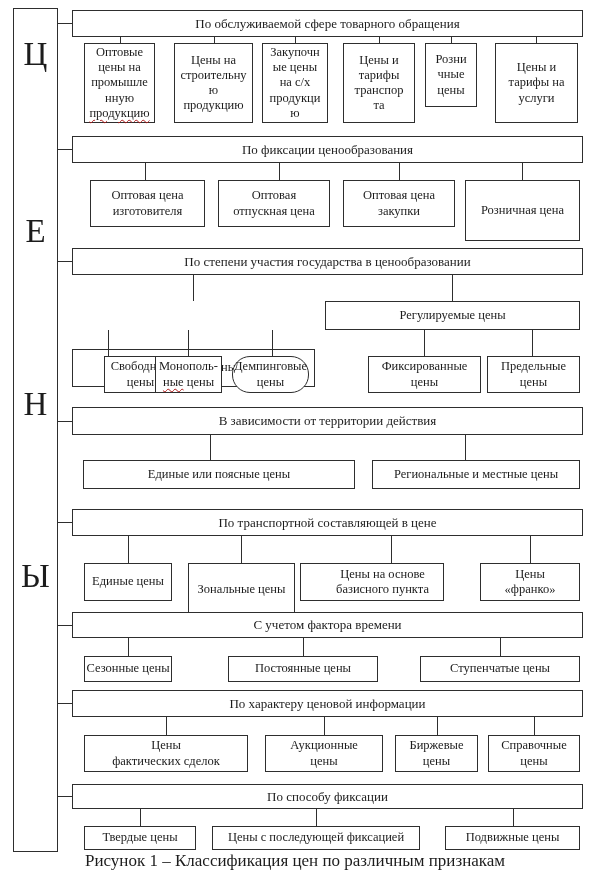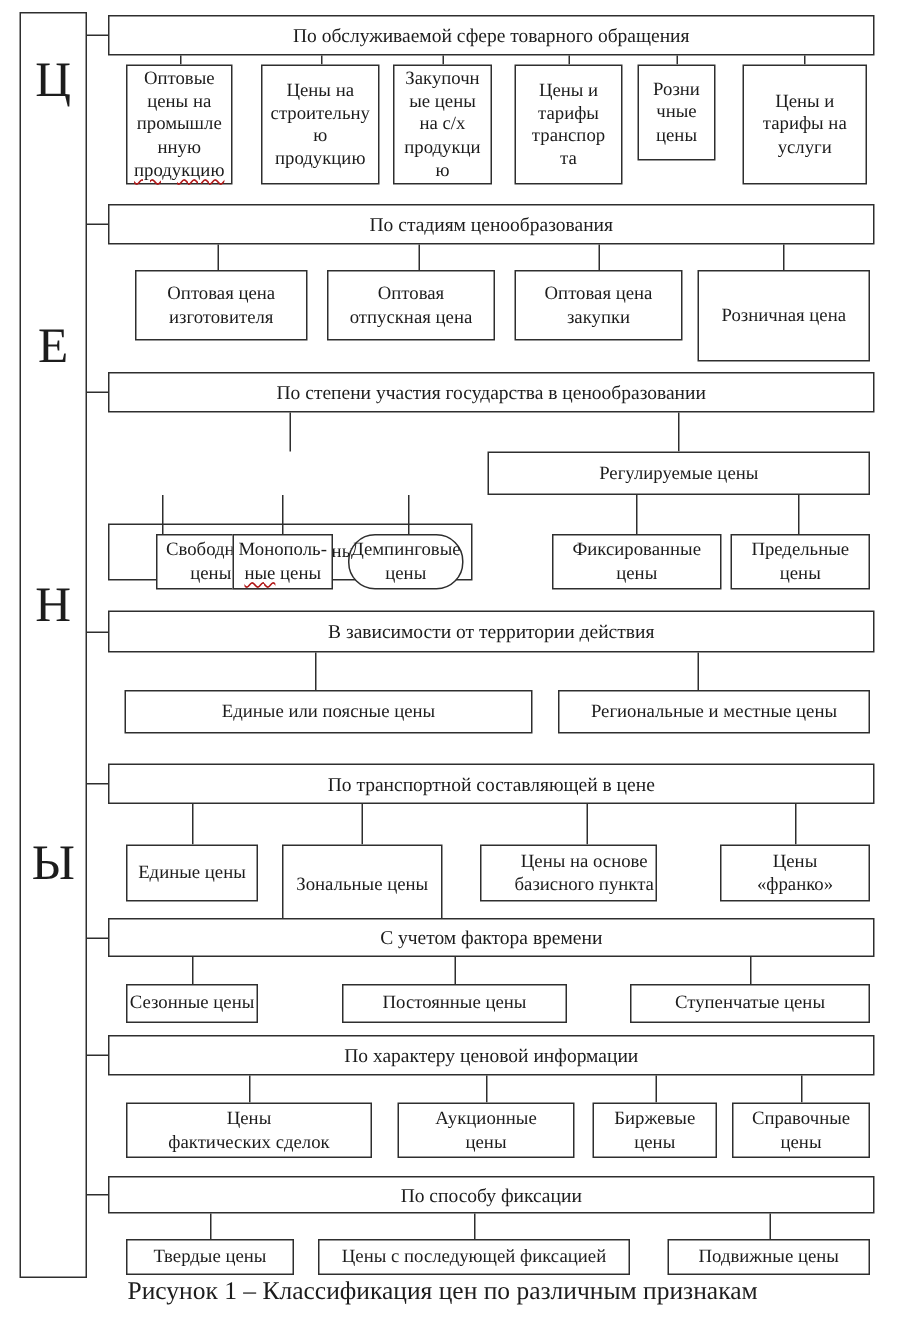--- a/index.html
+++ b/index.html
@@ -104,21 +104,21 @@
 тарифы
 транспор
 та</span></div>
   <div class="box child" style="left:425px; top:43px; width:52px; height:64px;"><span>Розни
 чные
 цены</span></div>
   <div class="box child" style="left:495px; top:43px; width:83px; height:80px;"><span>Цены и
 тарифы на
 услуги</span></div>
 
-  <div class="box hdr" style="left:72px; top:136px; width:511px; height:27px;">По стадиям ценообразования</div>
+  <div class="box hdr" style="left:72px; top:136px; width:511px; height:27px;">По фиксации ценообразования</div>
   <div class="vline" style="left:145px; top:163px; height:17px;"></div>
   <div class="vline" style="left:279px; top:163px; height:17px;"></div>
   <div class="vline" style="left:399px; top:163px; height:17px;"></div>
   <div class="vline" style="left:522px; top:163px; height:17px;"></div>
   <div class="box child" style="left:90px; top:180px; width:115px; height:47px;"><span>Оптовая цена
 изготовителя</span></div>
   <div class="box child" style="left:218px; top:180px; width:112px; height:47px;"><span>Оптовая
 отпускная цена</span></div>
   <div class="box child" style="left:343px; top:180px; width:112px; height:47px;"><span>Оптовая цена
 закупки</span></div>
@@ -152,21 +152,21 @@
   <div class="box child" style="left:83px; top:460px; width:272px; height:29px;"><span>Единые или поясные цены</span></div>
   <div class="box child" style="left:372px; top:460px; width:208px; height:29px;"><span>Региональные и местные цены</span></div>
 
   <div class="box hdr" style="left:72px; top:509px; width:511px; height:27px;">По транспортной составляющей в цене</div>
   <div class="vline" style="left:128px; top:536px; height:27px;"></div>
   <div class="vline" style="left:241px; top:536px; height:27px;"></div>
   <div class="vline" style="left:391px; top:536px; height:27px;"></div>
   <div class="vline" style="left:530px; top:536px; height:27px;"></div>
   <div class="box child" style="left:84px; top:563px; width:88px; height:38px;"><span>Единые цены</span></div>
   <div class="box child" style="left:188px; top:563px; width:107px; height:54px;"><span>Зональные цены</span></div>
-  <div class="box child" style="left:320px; top:563px; width:118px; height:38px;padding-left:21px;"><span>Цены на основе
+  <div class="box child" style="left:300px; top:563px; width:144px; height:38px;padding-left:21px;"><span>Цены на основе
 базисного пункта</span></div>
   <div class="box child" style="left:480px; top:563px; width:100px; height:38px;"><span>Цены
 «франко»</span></div>
 
   <div class="box hdr" style="left:72px; top:612px; width:511px; height:26px;">С учетом фактора времени</div>
   <div class="vline" style="left:128px; top:638px; height:18px;"></div>
   <div class="vline" style="left:303px; top:638px; height:18px;"></div>
   <div class="vline" style="left:500px; top:638px; height:18px;"></div>
   <div class="box child" style="left:84px; top:656px; width:88px; height:26px;"><span>Сезонные цены</span></div>
   <div class="box child" style="left:228px; top:656px; width:150px; height:26px;"><span>Постоянные цены</span></div>

